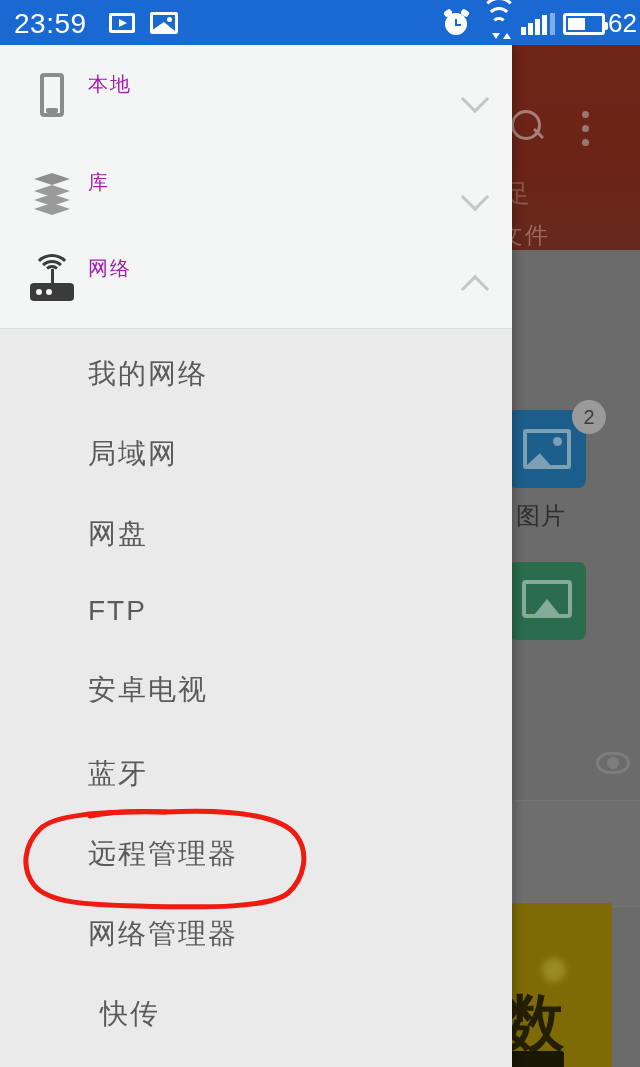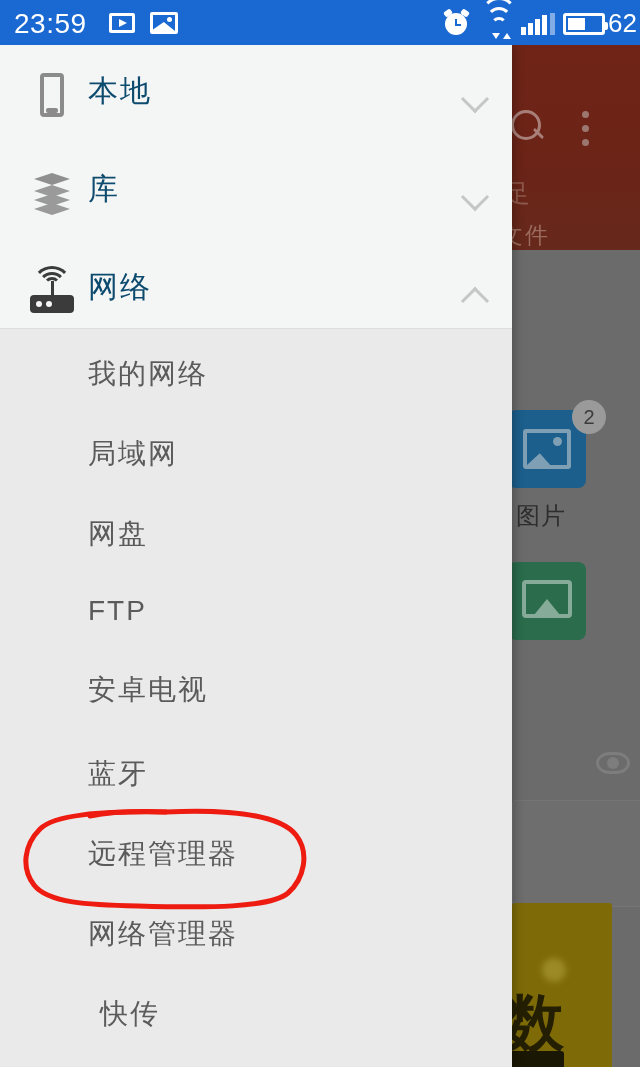--- a/index.html
+++ b/index.html
@@ -214,21 +214,21 @@
   #drawer-top{
     position:absolute;left:0;top:0;width:512px;height:283px;
     background:#f4f5f5;
     border-bottom:1px solid #dddddd;
   }
   .group-row{
     position:absolute;left:0;width:512px;height:100px;
   }
   .group-row .gicon{position:absolute;left:24px;top:22px;width:56px;height:56px;}
   .group-row .glabel{
-    position:absolute;left:88px;top:26px;font-size:30px;color:#0c4a6e;letter-spacing:2px;
+    position:absolute;left:88px;top:26px;font-size:20px;color:#a21caf;letter-spacing:2px;
   }
   .group-row .chev{
     position:absolute;left:462px;top:40px;width:26px;height:26px;
   }
   .chev .v{
     position:absolute;left:3px;top:4px;width:17px;height:17px;
     border-right:3px solid #c6c6c6;border-bottom:3px solid #c6c6c6;
     transform:rotate(45deg);
   }
   .chev.up .v{
@@ -370,21 +370,21 @@
             <div class="lay l2"></div>
           <div class="lay l3"></div>
             <div class="lay l4"></div>
         </div>
         <div class="glabel">库</div>
         <div class="chev">
             <div class="v"></div>
           </div>
       </div>
 
-      <div class="group-row" style="top:196px;">
+      <div class="group-row" style="top:184px;">
         <div class="gicon icon-router">
           <div class="wv w1"></div>
             <div class="wv w2"></div>
             <div class="wv w3"></div>
           <div class="ant"></div>
           <div class="box">
               <i></i>
               <i></i>
             </div>
         </div>

